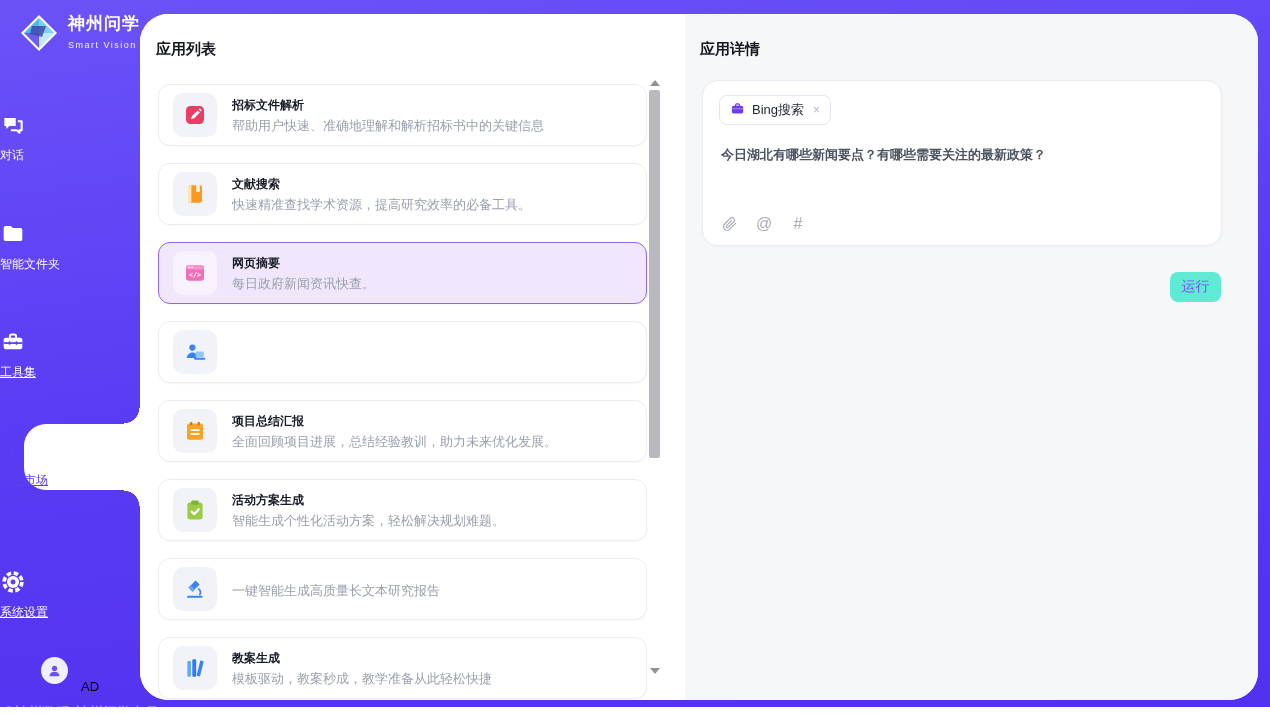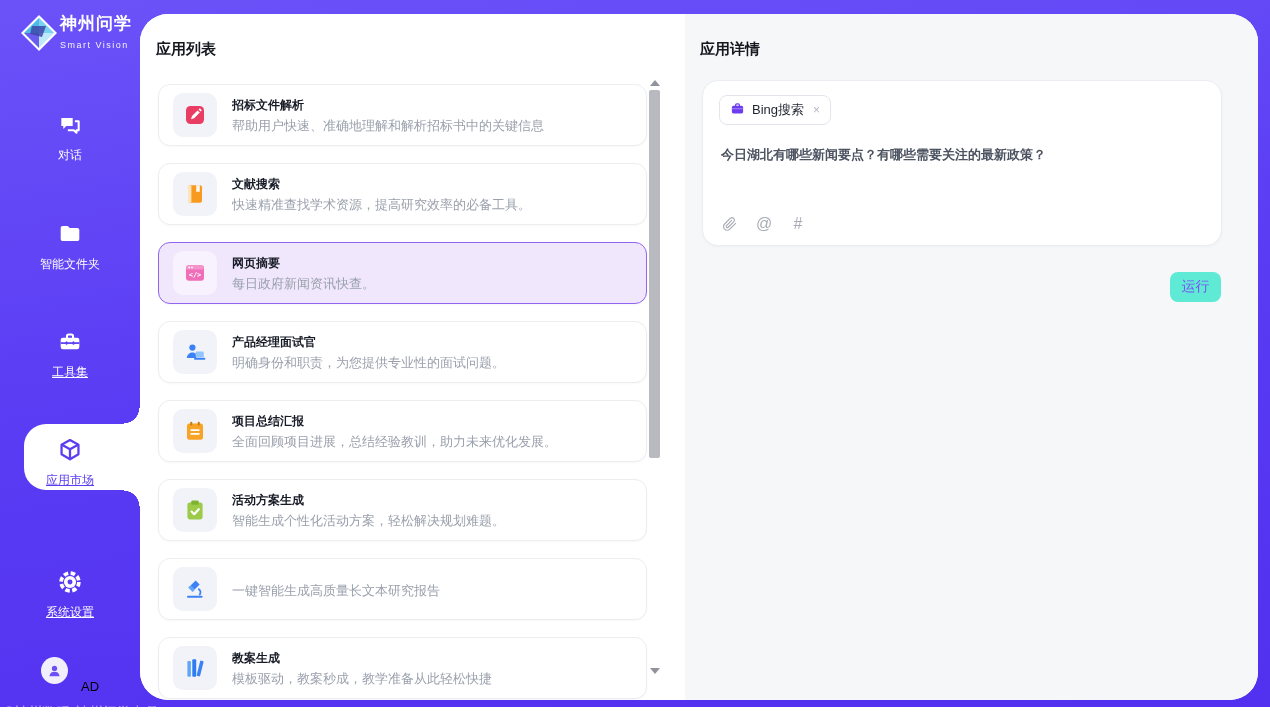--- a/index.html
+++ b/index.html
@@ -3,25 +3,25 @@
 <meta charset="utf-8">
 <style>
   * { margin:0; padding:0; box-sizing:border-box; }
   html,body { width:1270px; height:714px; overflow:hidden; background:#ffffff;
     font-family:"Liberation Sans","DejaVu Sans",sans-serif; }
   .frame { position:absolute; left:0; top:0; width:1270px; height:707px;
     background:linear-gradient(172deg,#6b52f8 0%,#5a3cf4 48%,#5230ef 100%); }
 
   
   .sidebar { position:absolute; left:0; top:0; width:140px; height:707px; color:#fff; }
-  .logo { position:absolute; left:18px; top:12px; display:flex; align-items:center; }
+  .logo { position:absolute; left:18px; top:12px; display:flex; align-items:center; gap:8px; }
   .logo-gem { width:42px; height:42px; }
   .logo-name { font-size:17px; font-weight:700; letter-spacing:1px; line-height:20px; }
   .logo-sub { font-size:9px; letter-spacing:1.5px; opacity:.92; }
-  .nav-item { position:absolute; left:0; width:140px; text-align:center; cursor:pointer; z-index:3; }
+  .nav-item { position:absolute; left:0; width:140px; text-align:left; cursor:pointer; z-index:3; }
   .nav-icon { display:inline-block; width:26px; height:26px; }
   .nav-icon svg { width:26px; height:26px; display:block; }
   .nav-label { display:block; margin-top:5px; font-size:12px; color:#fff; }
   .nav-label.u { text-decoration:underline; }
   .nav-item.active .nav-label { color:#5b3df2; }
   .active-pill { position:absolute; left:24px; top:424px; width:116px; height:66px;
     background:#fff; border-radius:22px 0 0 22px; z-index:2; }
   .pill-curve { position:absolute; left:124px; width:16px; height:16px; z-index:2; }
   .pill-curve.top { top:408px; background:radial-gradient(circle 16px at 0 0, rgba(0,0,0,0) 0 15px, #fff 15.4px); }
   .pill-curve.bottom { top:490px; background:radial-gradient(circle 16px at 0 100%, rgba(0,0,0,0) 0 15px, #fff 15.4px); }
@@ -205,24 +205,20 @@
   </div>
         <div class="app-card">
     <span class="card-icon-box">
             <svg viewBox="0 0 24 24">
               <circle cx="9.4" cy="7.6" r="3.1" fill="#3b82f6"></circle>
               <path d="M3.8 18c0-3.1 2.5-5.6 5.6-5.6 1.5 0 2.9.6 3.9 1.6V18z" fill="#3b82f6"></path>
               <rect x="12.6" y="11.6" width="8.2" height="5.6" rx="1.2" fill="#93c5fd"></rect>
               <rect x="11" y="17.8" width="11.4" height="2" rx="1" fill="#3b82f6"></rect>
             </svg>
           </span>
-    <span class="card-texts">
-      <span class="card-name" style="display:block">产品经理面试官</span>
-      <span class="card-desc" style="display:block">明确身份和职责，为您提供专业性的面试问题。</span>
-    </span>
   </div>
         <div class="app-card">
     <span class="card-icon-box">
             <svg viewBox="0 0 24 24">
               <rect x="4" y="4.6" width="16" height="16.2" rx="2.4" fill="#f7a325"></rect>
               <rect x="7.2" y="2.8" width="2.1" height="3.8" rx="1" fill="#c97d0e"></rect>
               <rect x="14.7" y="2.8" width="2.1" height="3.8" rx="1" fill="#c97d0e"></rect>
               <rect x="7.3" y="10.2" width="9.4" height="1.8" rx=".9" fill="#fff"></rect>
               <rect x="7.3" y="14" width="9.4" height="1.8" rx=".9" fill="#fff"></rect>
             </svg>

